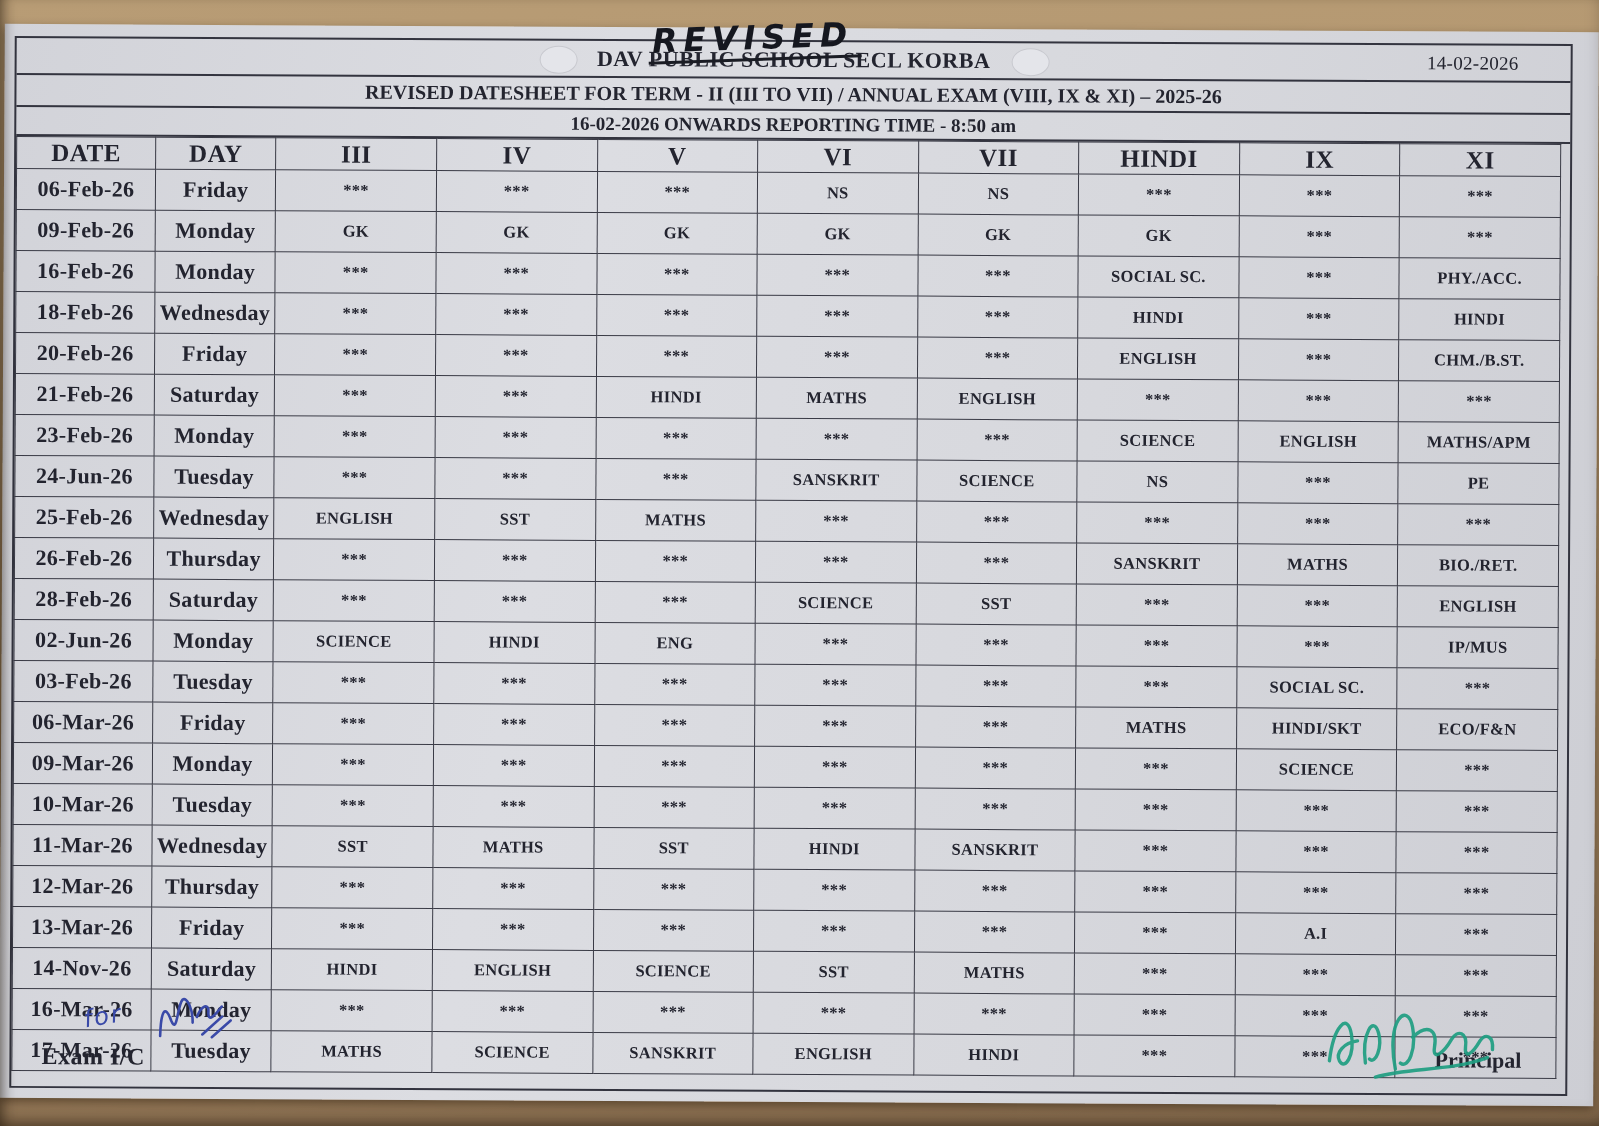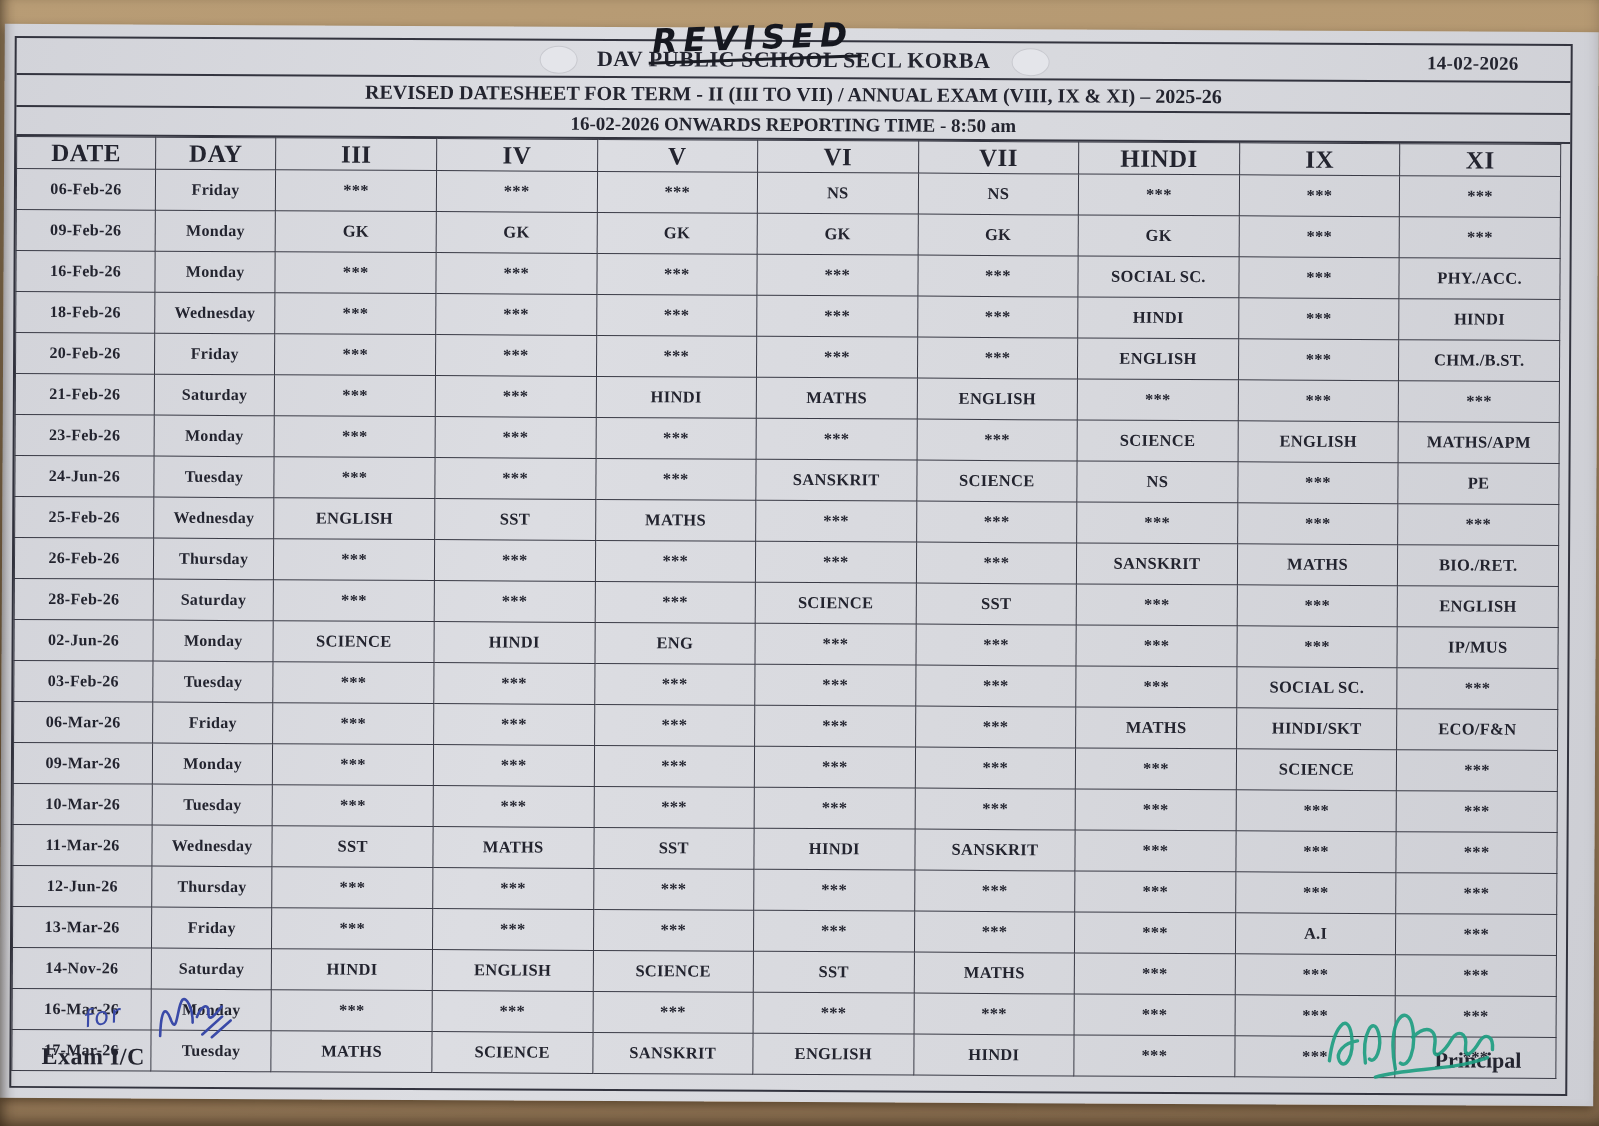--- a/index.html
+++ b/index.html
@@ -23,37 +23,37 @@
     position:absolute;left:10px;right:26px;top:12px;bottom:10px;
     border:2.5px solid #33343f;
   }
   .trow{
     position:relative;display:flex;align-items:center;justify-content:center;
     border-bottom:2px solid #33343f;color:#23242f;font-weight:bold;
   }
   .trow1{height:35px;font-size:22px;letter-spacing:.5px;}
   .trow2{height:30px;font-size:20px;}
   .trow3{height:27px;font-size:19px;}
-  .issue-date{position:absolute;right:52px;top:7px;font-size:19px;font-weight:bold;letter-spacing:.3px;}
+  .issue-date{position:absolute;right:52px;top:7px;font-size:19px;font-weight:normal;letter-spacing:.3px;}
   .whiteout{
     position:absolute;top:5px;width:36px;height:26px;border-radius:50%;
     background:#e4e5ea;border:1px solid #c8c9cf;
   }
   .wo-left{left:calc(50% - 254px);}
   .wo-right{left:calc(50% + 218px);}
   table.sheet{
     width:1545px;border-collapse:collapse;table-layout:fixed;margin:0;
   }
   table.sheet th,table.sheet td{
     border:1.8px solid #3a3b46;text-align:center;vertical-align:middle;
     color:#23242f;font-weight:bold;overflow:hidden;white-space:nowrap;
   }
   table.sheet th{height:29px;font-size:25px;letter-spacing:.5px;}
   table.sheet td{height:38px;font-size:16.5px;letter-spacing:.3px;}
-  table.sheet td.c-date,table.sheet td.c-day{font-size:16px;}
+  table.sheet td.c-date,table.sheet td.c-day{font-size:22px;}
   col.w-date{width:9%;}
   col.w-day{width:7.8%;}
   col.w-sub{width:10.4%;}
   .revised-stamp{
     position:absolute;left:648px;top:18px;z-index:60;
     font-family:"DejaVu Sans",sans-serif;font-style:italic;font-weight:bold;
     font-size:33px;letter-spacing:6px;color:#15171f;
     transform:rotate(-2deg);border-bottom:3px solid #1a1c24;padding:0 8px 1px 4px;
   }
   .exam-ic{position:absolute;left:30px;bottom:16px;font-size:24px;font-weight:bold;color:#23242f;letter-spacing:.5px;}
@@ -317,21 +317,21 @@
               <td>SST</td>
               <td>MATHS</td>
               <td>SST</td>
               <td>HINDI</td>
               <td>SANSKRIT</td>
               <td>***</td>
               <td>***</td>
               <td>***</td>
             </tr>
             <tr>
-              <td class="c-date">12-Jun-26</td>
+              <td class="c-date">12-Mar-26</td>
               <td class="c-day">Thursday</td>
               <td>***</td>
               <td>***</td>
               <td>***</td>
               <td>***</td>
               <td>***</td>
               <td>***</td>
               <td>***</td>
               <td>***</td>
             </tr>

